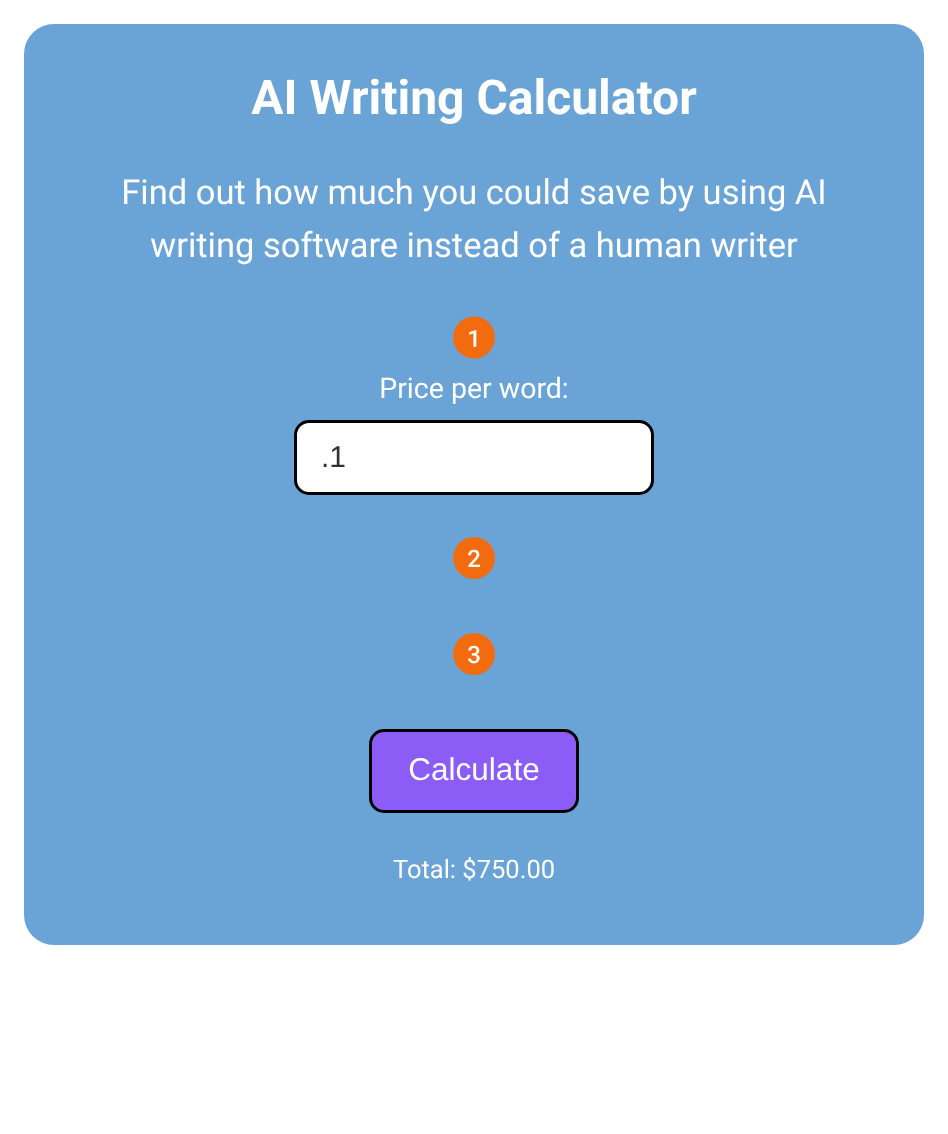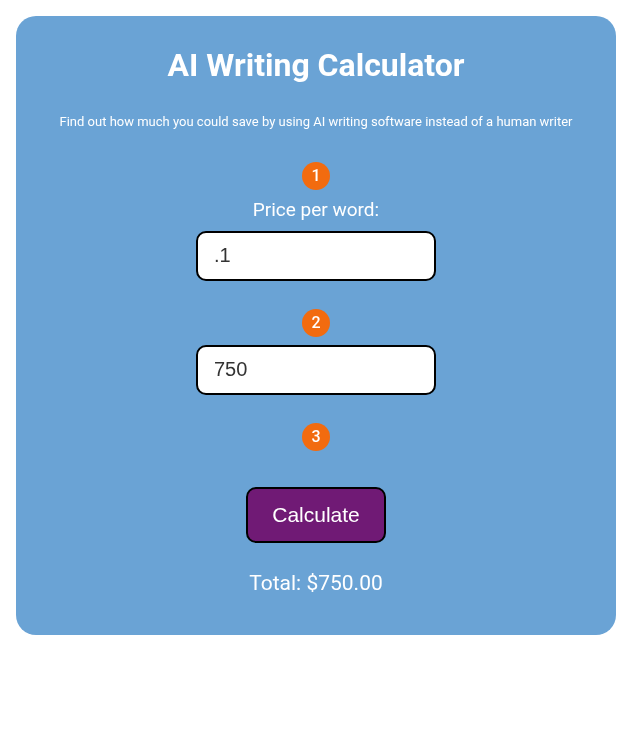--- a/index.html
+++ b/index.html
@@ -23,21 +23,21 @@
       text-align: center;
     }
     
     .title {
       font-size: 32px;
       font-weight: 700;
       margin-bottom: 28px;
     }
     
     .subtitle {
-      font-size: 13px;
+      font-size: 23px;
       line-height: 1.5;
       margin-bottom: 30px;
       font-weight: 400;
     }
     
     .step {
       display: flex;
       flex-direction: column;
       align-items: center;
       margin-bottom: 28px;
@@ -69,52 +69,51 @@
       border: 2px solid #000;
       border-radius: 10px;
       padding: 0 16px;
       font-size: 20px;
       color: #333;
       background: #fff;
       outline: none;
     }
     
     .calculate-button {
-      background: #701a75;
+      background: #8b5cf6;
       color: #fff;
       border: 2px solid #000;
       border-radius: 10px;
       padding: 14px 24px;
       font-size: 21px;
       font-weight: 400;
       cursor: pointer;
       margin-bottom: 28px;
     }
     
     .total {
-      font-size: 21px;
+      font-size: 17px;
       font-weight: 400;
     }
   </style>
 </head>
 <body>
 
 <div class="calculator-card">
   <h1 class="title">AI Writing Calculator</h1>
   <p class="subtitle">Find out how much you could save by using AI writing software instead of a human writer</p>
 
   <div class="step">
     <div class="badge">1</div>
     <div class="field-label">Price per word:</div>
     <input type="text" class="text-input" value=".1" style="">
   </div>
 
   <div class="step">
     <div class="badge">2</div>
-    <input type="text" class="text-input" value="750" style="">
   </div>
 
   <div class="step">
     <div class="badge">3</div>
   </div>
 
   <button class="calculate-button">Calculate</button>
 
   <div class="total">Total: $750.00</div>
 </div>

